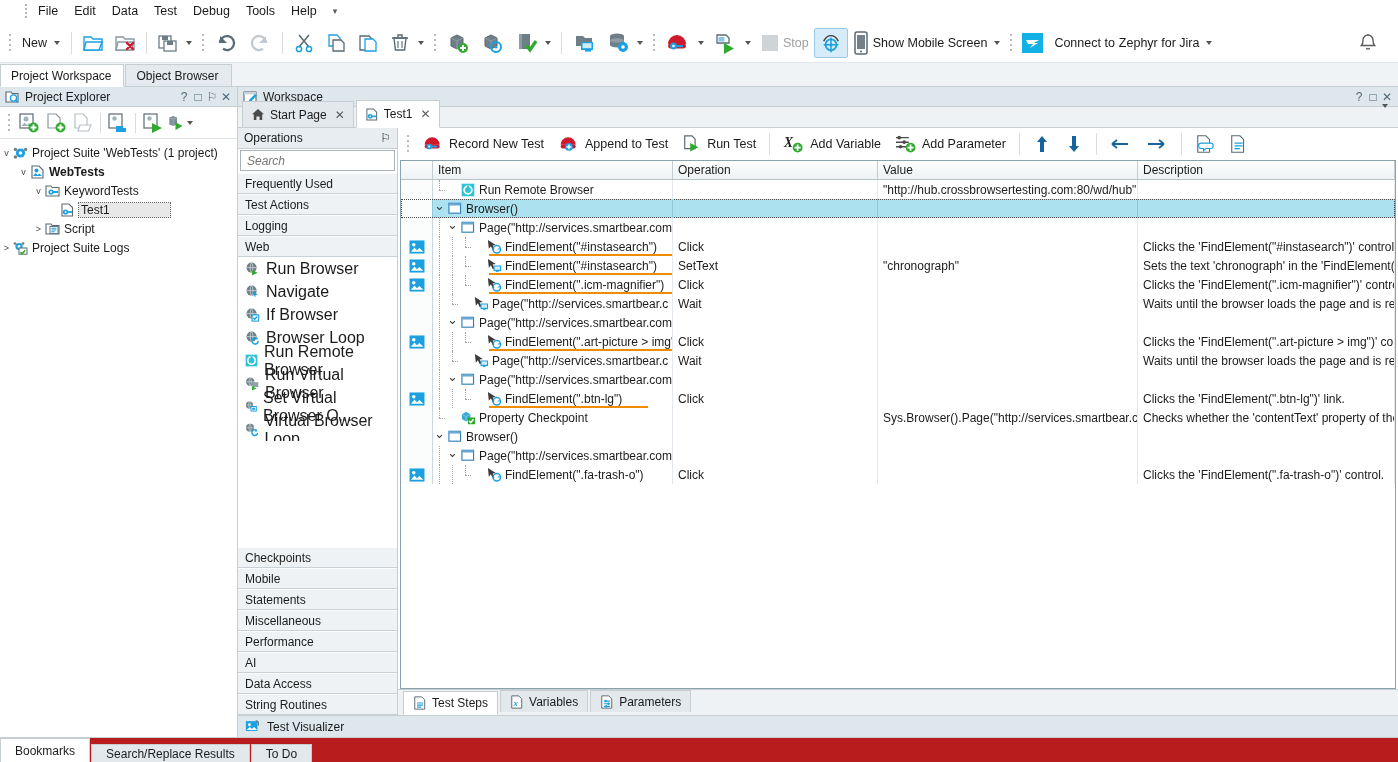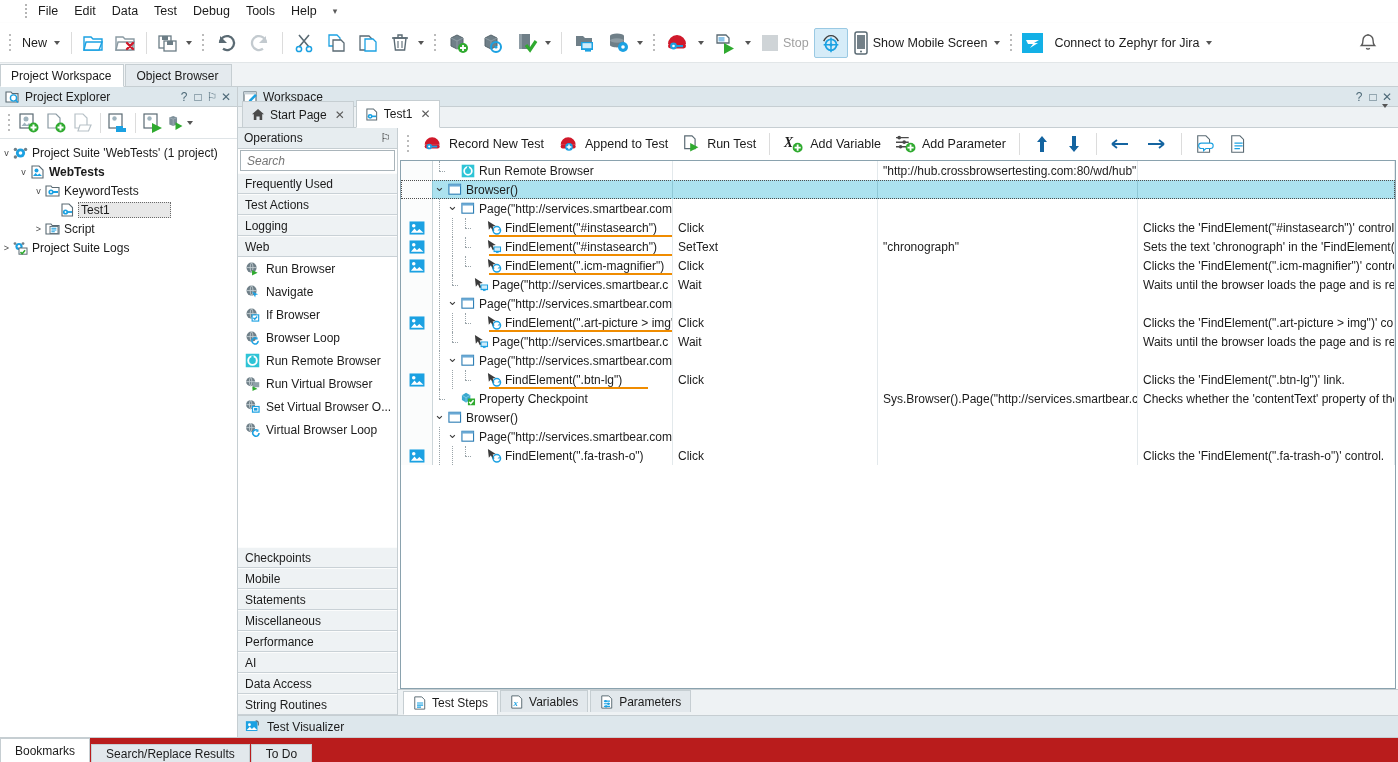--- a/index.html
+++ b/index.html
@@ -92,21 +92,21 @@
   .ops-head .t { flex:1; }
   .ops-search { height:21px; margin:1px 2px 2px 2px; border:1px solid #a9b4ba; display:flex;
                 align-items:center; padding:0 4px; background:#fff; }
   .ops-search input { border:none; outline:none; flex:1; font-size:12px; font-style:italic;
                       color:#4a4a4a; font-family:"Liberation Sans", sans-serif; background:transparent; }
   .ops-cat { height:21px; display:flex; align-items:center; padding-left:7px; font-size:12px;
              background:#eef2f4; border-bottom:1px solid #c9d1d6; border-top:1px solid #fbfcfc;
              cursor:default; }
   .ops-list { background:#ffffff; }
   .ops-item { height:23px; display:flex; align-items:center; gap:6px; padding-left:7px;
-              font-size:12px; cursor:default; }
+              font-size:16px; cursor:default; }
   .ops-spacer { flex:1 1 auto; background:#ffffff; }
 
   
   .gridwrap { flex:1 1 auto; display:flex; flex-direction:column; min-width:0; background:#ffffff; }
   .grid-toolbar { height:32px; display:flex; align-items:center; gap:2px; padding-left:4px;
                   background:#ffffff; border-bottom:1px solid #ffffff; }
   .gt-btn { display:flex; align-items:center; gap:5px; padding:3px 6px; font-size:12.5px;
             border-radius:2px; cursor:default; white-space:nowrap; }
   .gt-sep { width:1px; height:22px; background:#dcdcdc; margin:0 5px; }
 
@@ -771,20 +771,27 @@
             </div>
             <div class="gt-btn">
               <svg width="20" height="20" viewBox="0 0 22 22">
                 <path d="M3 2h9l4 4v14H3z" fill="#fff" stroke="#5a6a73" stroke-width="1.2"></path>
                 <path d="M6 10h9M6 13h9M6 16h6" stroke="#1ba1e2" stroke-width="1.3"></path>
               </svg>
             </div>
           </div>
 
           <div class="grid">
+            <div class="grid-head">
+              <div class="gh col-img"></div>
+              <div class="gh col-item">Item</div>
+              <div class="gh col-op">Operation</div>
+              <div class="gh col-val">Value</div>
+              <div class="gh col-desc">Description</div>
+            </div>
             <div class="grid-body" id="grid-body">
                 <div class="grow">
                   <div class="cell img col-img"></div>
                   <div class="cell item col-item">
                     <div class="itemrow">
                       <span class="guide elbow"></span>
                       <span class="exp"></span>
                       <span class="ico">
                         <svg width="14" height="14" viewBox="0 0 16 16">
                           <rect x="0.8" y="0.8" width="14.4" height="14.4" fill="#2ec4d6"></rect>

